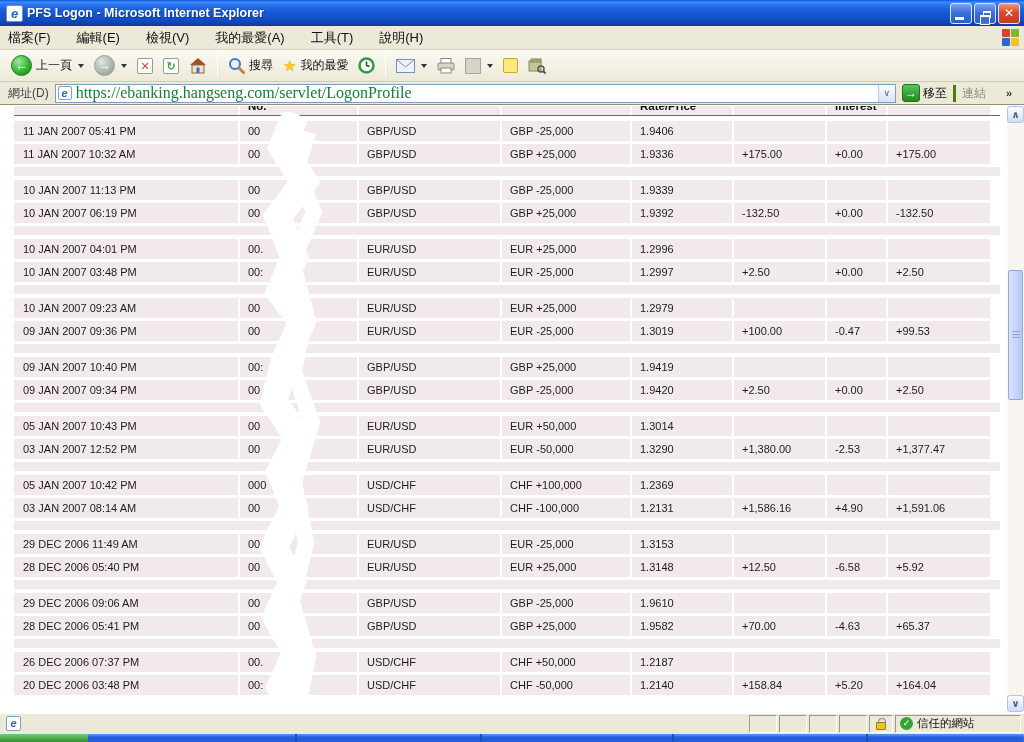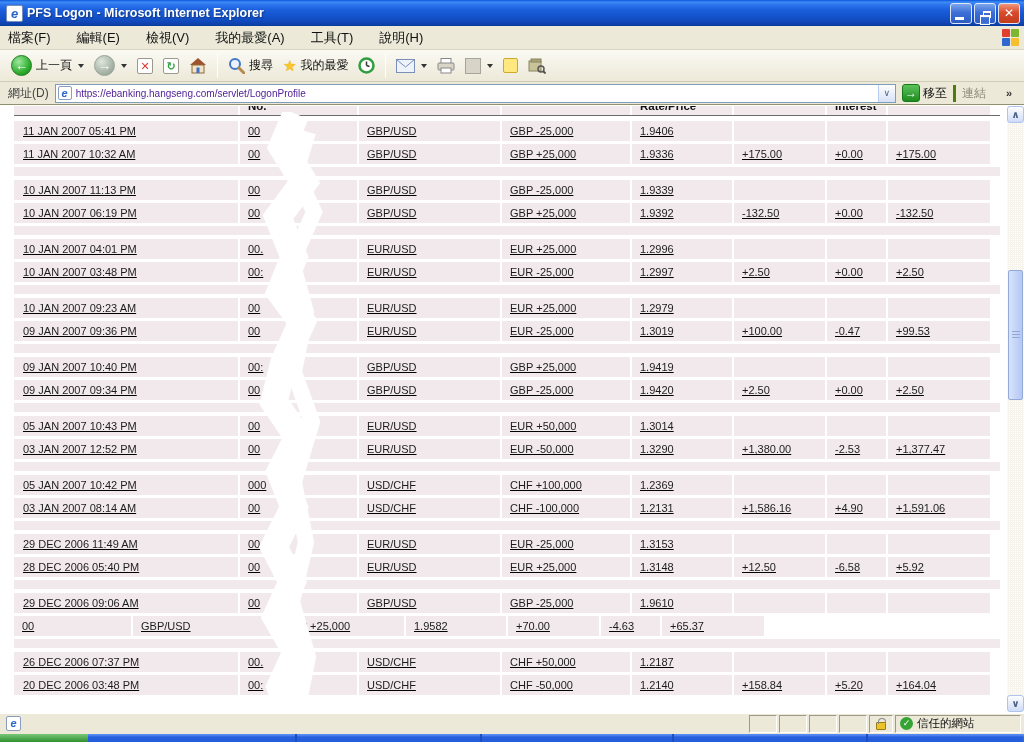--- a/index.html
+++ b/index.html
@@ -49,40 +49,40 @@
   .star { color:#fdc62a; text-shadow:0 0 1px #b8911a; font-size:15px; }
   svg.tico { display:block; }
 
   
   .addressbar { position:absolute; top:82px; left:0; width:100%; height:23px; background:#ece9d8;
     border-bottom:1px solid #919070; display:flex; align-items:center; padding:0 4px; }
   .addr-label { font-size:12px; color:#444; margin:0 6px 0 4px; }
   .addr-field { flex:1; height:19px; background:#fff; border:1px solid #7f9db9; display:flex; align-items:center; position:relative; }
   .addr-eicon { width:14px; height:14px; margin:0 4px 0 2px; background:#fff; border:1px solid #8a9cc0; border-radius:2px;
     color:#2a66c8; font-weight:bold; font-style:italic; font-size:11px; line-height:12px; text-align:center; }
-  .addr-url { font-size:10px; color:#4c1d95; }
+  .addr-url { font-size:16px; color:#15803d;font-family:Liberation Serif, serif; }
   .combo-btn { position:absolute; right:0; top:0; width:17px; height:17px;
     background:linear-gradient(180deg,#fdfdfd,#d7e2f7); border-left:1px solid #b9cdf2;
     color:#4d6185; font-size:9px; text-align:center; line-height:16px; }
   .go-btn { display:flex; align-items:center; gap:3px; margin:0 6px; font-size:12px; color:#111; }
   .go-sq { width:18px; height:18px; border-radius:3px; background:linear-gradient(180deg,#5cc25c,#1e8c1e);
     border:1px solid #157a15; color:#fff; font-weight:bold; text-align:center; line-height:17px; font-size:12px; }
   .links { display:flex; align-items:center; gap:20px; font-size:12px; color:#8a8878; padding:0 8px 0 6px; border-left:3px solid #4d7c0f; }
   .links b { color:#333; font-size:11px; }
 
   
   .content { position:absolute; top:106px; left:0; width:1024px; height:606px; background:#fff; }
   .tablewrap { position:absolute; left:14px; top:0; width:986px; }
   .tcell { border-right:2px solid #fff; background:var(--row_pink,#f2e9ec); padding-left:8px;
     font-size:11px; line-height:20px; color:#1c1c1c; white-space:nowrap; overflow:hidden; }
   .c0{width:226px; padding-left:9px;} .c1{width:119px;} .c2{width:143px;} .c3{width:130px;}
   .c4{width:102px;} .c5{width:93px;} .c6{width:61px;} .c7{width:102px; border-right:none;}
   .thead { display:flex; height:10px; overflow:hidden; border-bottom:1px solid #6b6b6b; margin-bottom:5px; }
   .hclip { display:block; margin-top:-7px; line-height:15px; font-weight:bold; font-size:11.5px; color:#111; }
-  .trow { display:flex; height:20px; margin-bottom:3px;text-decoration:underline; }
+  .trow { display:flex; height:20px; margin-bottom:3px; }
   .groupsep { height:9px; background:var(--row_pink,#f2e9ec); margin:1px 0 4px 0; }
   .redaction { position:absolute; left:248px; top:6px; pointer-events:none; }
 
   
   .sbar { position:absolute; right:0; top:0; width:17px; height:606px; background:#f6f4ec;
     background-image:linear-gradient(45deg,#fff 25%,transparent 25%,transparent 75%,#fff 75%); background-size:2px 2px; }
   .sb-btn { position:absolute; left:0; width:17px; height:17px; background:linear-gradient(180deg,#fdfdfd,#cfdcf8);
     border:1px solid #aec4ef; border-radius:3px; color:#4d6185; font-size:10px; font-weight:bold; text-align:center; line-height:15px; }
   .sb-up { top:0; } .sb-down { bottom:0; }
   .sb-thumb { position:absolute; left:1px; top:164px; width:15px; height:130px; border-radius:2px;
@@ -440,20 +440,21 @@
             <div class="tcell c0">29 DEC 2006 09:06 AM</div>
             <div class="tcell c1">00</div>
             <div class="tcell c2">GBP/USD</div>
             <div class="tcell c3">GBP -25,000</div>
             <div class="tcell c4">1.9610</div>
             <div class="tcell c5"></div>
             <div class="tcell c6"></div>
             <div class="tcell c7"></div>
           </div>
           <div class="trow">
+            <div class="tcell c0">28 DEC 2006 05:41 PM</div>
             <div class="tcell c1">00</div>
             <div class="tcell c2">GBP/USD</div>
             <div class="tcell c3">GBP +25,000</div>
             <div class="tcell c4">1.9582</div>
             <div class="tcell c5">+70.00</div>
             <div class="tcell c6">-4.63</div>
             <div class="tcell c7">+65.37</div>
           </div>
           <div class="groupsep"></div>
           <div class="trow">

